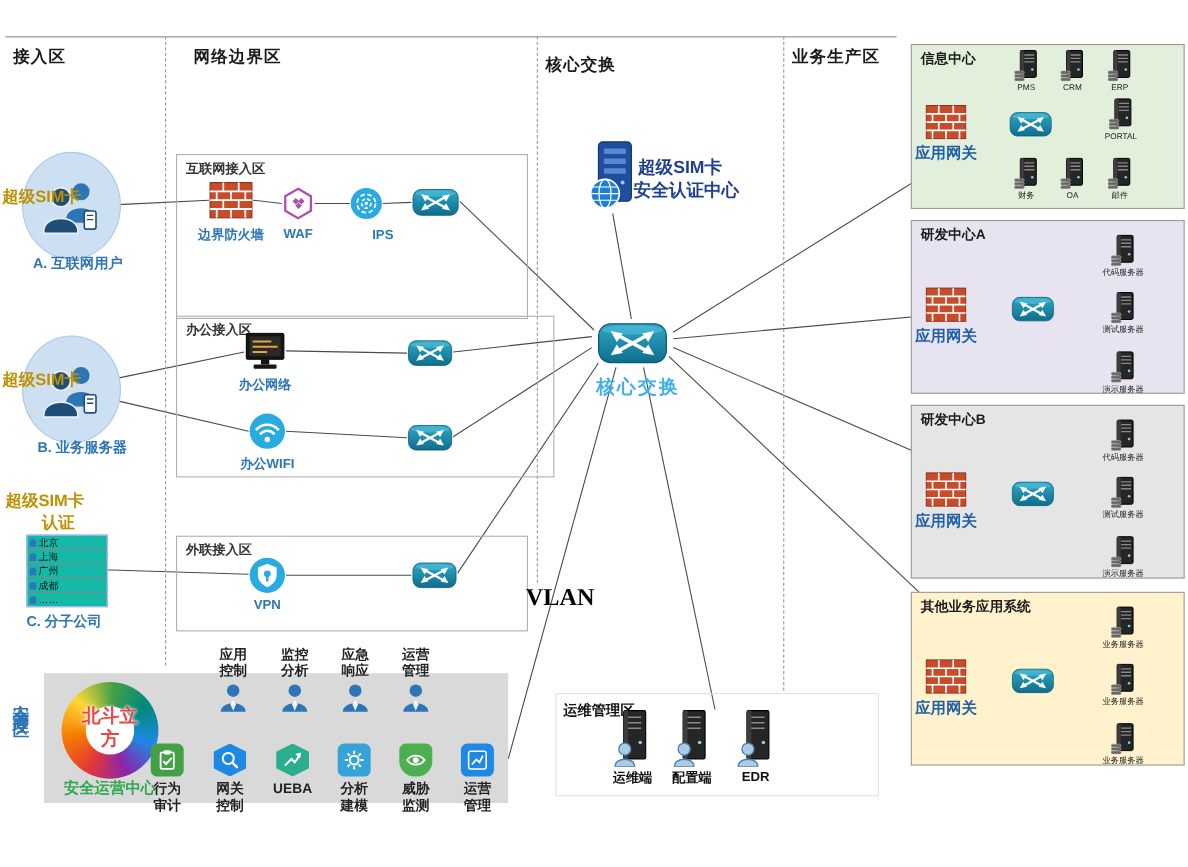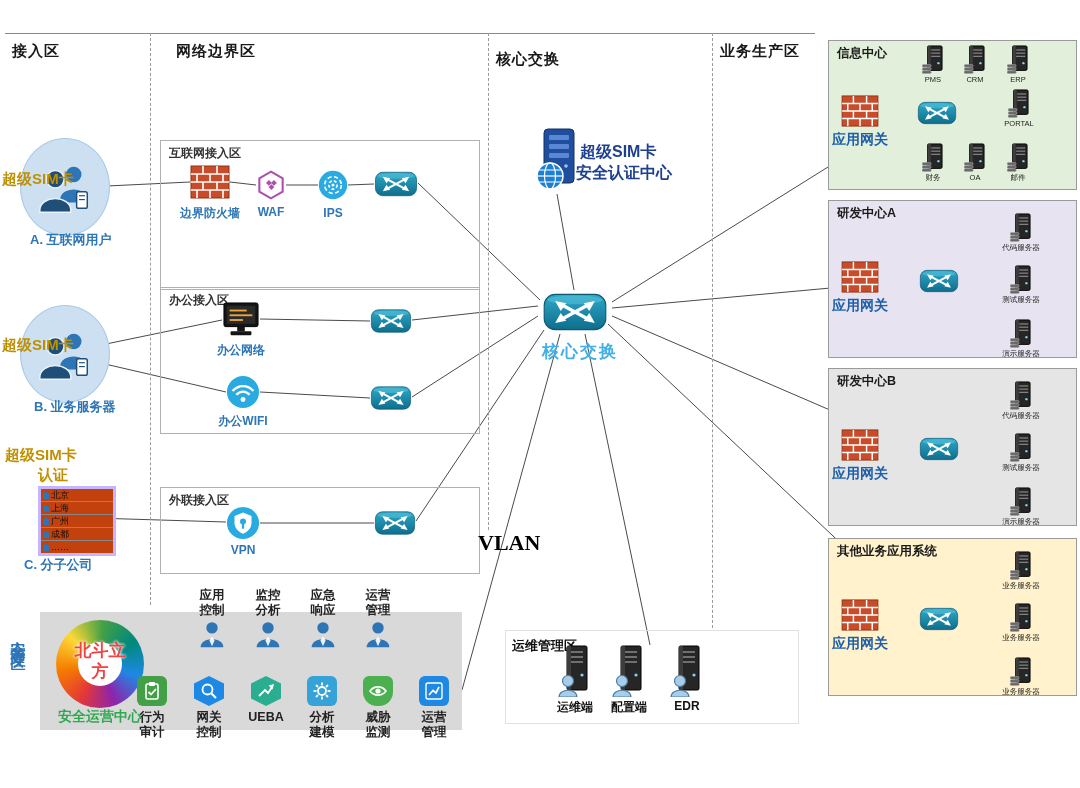--- a/index.html
+++ b/index.html
@@ -19,21 +19,21 @@
   .pbox-title{position:absolute;left:8px;top:4px;font-size:12.5px;font-weight:bold;color:#1a1a1a;white-space:nowrap;}
   .gw-label{position:absolute;font-size:14px;font-weight:bold;color:#1F5FA8;white-space:nowrap;z-index:4;}
   .node{position:absolute;display:flex;flex-direction:column;align-items:center;z-index:4;}
   .srv-label{font-size:7.5px;color:#222;margin-top:1px;white-space:nowrap;}
   .ops-box{position:absolute;left:505px;top:630px;width:292px;height:92px;border:1px solid #e0e0e0;z-index:2;}
   .ops-title{position:absolute;left:6px;top:6px;font-size:13px;font-weight:bold;color:#111;white-space:nowrap;}
   .ops-label{font-size:12px;font-weight:bold;color:#111;margin-top:2px;white-space:nowrap;}
   .core-label{position:absolute;left:542px;top:340px;font-size:17px;font-weight:bold;color:#41B0E6;letter-spacing:2px;z-index:4;}
   .auth-text{position:absolute;color:#1F3F8F;font-weight:bold;font-size:16px;z-index:4;white-space:nowrap;}
   .vlan{position:absolute;left:478px;top:530px;font-family:"Liberation Serif",serif;font-size:22px;font-weight:bold;color:#000;z-index:4;}
-  .table-c{position:absolute;left:38px;top:486px;width:72px;background:#c2410c;border:3px solid #c4b5fd;z-index:4;}
+  .table-c{position:absolute;left:24px;top:486px;width:72px;background:#14b8a6;border:1px solid #c4b5fd;z-index:4;}
   .table-c .row{display:flex;align-items:center;height:12px;border-bottom:1px solid #888;font-size:9px;color:#111;padding-left:2px;gap:2px;}
   .table-c .row:last-child{border-bottom:none;}
   .mini-person{width:6px;height:7px;background:#2E75B6;border-radius:3px 3px 0 0;flex:none;}
   .sec-box{position:absolute;left:40px;top:612px;width:422px;height:118px;background:#D9D9D9;z-index:2;}
   .sec-vert{position:absolute;left:8px;top:628px;writing-mode:vertical-lr;text-orientation:upright;font-size:15px;font-weight:bold;color:#2E75B6;letter-spacing:4px;z-index:4;}
   .logo{position:absolute;left:56px;top:620px;width:88px;height:88px;z-index:4;}
   .logo-ring{width:88px;height:88px;border-radius:50%;background:conic-gradient(from 210deg,#E53935,#F57C00,#FDD835,#43A047,#00897B,#1E88E5,#8E24AA,#E53935);position:relative;}
   .logo-ring::after{content:"";position:absolute;inset:22px;border-radius:50%;background:#fff;}
   .logo-text{position:absolute;left:14px;top:20px;width:60px;text-align:center;font-size:17px;font-weight:bold;color:#ef4444;line-height:21px;z-index:5;text-shadow:0 0 3px #fff,0 0 3px #fff;}
   .logo-sub{position:absolute;left:48px;top:708px;width:104px;text-align:center;font-size:14px;font-weight:bold;color:#2FA84F;z-index:5;white-space:nowrap;}
@@ -302,26 +302,26 @@
       <use href="#sym-firewall"></use>
     </svg>
   <div class="icon-label" style="left:180px;top:205px;width:60px;">边界防火墙</div>
   <svg class="node-ico" style="left:256px;top:170px;" width="30" height="30">
       <use href="#sym-waf"></use>
     </svg>
   <div class="icon-label" style="left:253px;top:205px;width:36px;">WAF</div>
   <svg class="node-ico" style="left:318px;top:170px;" width="30" height="30">
       <use href="#sym-ips"></use>
     </svg>
-  <div class="icon-label" style="left:315px;top:206px;width:36px;">IPS</div>
+  <div class="icon-label" style="left:330px;top:206px;width:36px;">IPS</div>
   <svg class="node-ico" style="left:374px;top:168px;" width="44" height="32">
       <use href="#sym-switch"></use>
     </svg>
 
-  <div class="zbox" style="left:160px;top:287px;width:318px;height:145px;">
+  <div class="zbox" style="left:160px;top:287px;width:318px;height:145px;padding-left:24px;">
     <div class="zbox-title">办公接入区</div>
   </div>
   <svg class="node-ico" style="left:222px;top:302px;" width="38" height="36">
       <use href="#sym-monitor"></use>
     </svg>
   <div class="icon-label" style="left:211px;top:342px;width:60px;">办公网络</div>
   <svg class="node-ico" style="left:370px;top:306px;" width="42" height="30">
       <use href="#sym-switch"></use>
     </svg>
   <svg class="node-ico" style="left:226px;top:375px;" width="34" height="34">

